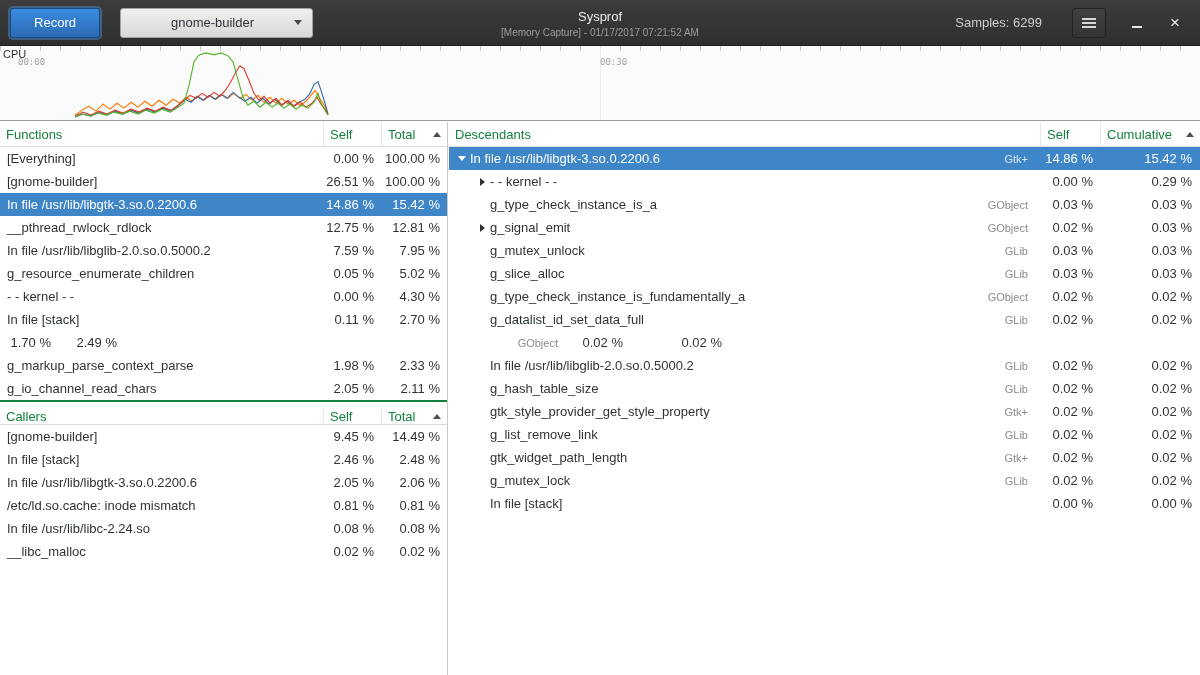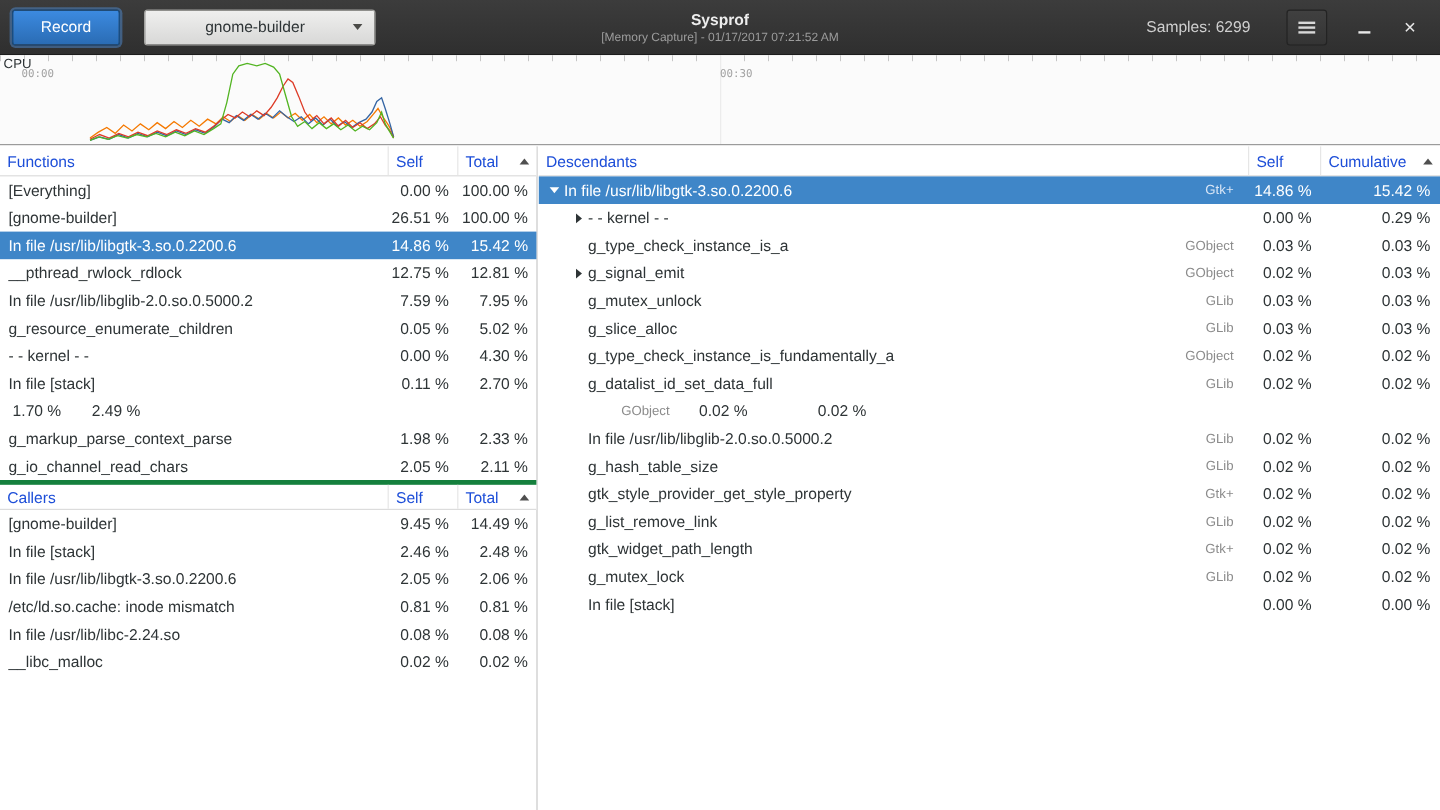--- a/index.html
+++ b/index.html
@@ -37,21 +37,21 @@
     color:#2e3436; font-size:13px;
     display:flex; align-items:center; padding:0 10px;
   }
   .btn-process .lbl { flex:1; text-align:center; }
   .chevron-down {
     width:0; height:0;
     border-left:4px solid transparent; border-right:4px solid transparent;
     border-top:5px solid #4a4a47;
   }
   .title-block { position:absolute; left:50%; top:50%; transform:translate(-50%,-50%); text-align:center; pointer-events:none; }
-  .title   { color:#ededed; font-size:13px; font-weight:bold; }
+  .title   { color:#ededed; font-size:13px; font-weight:normal; }
   .subtitle{ color:#9c9c9c; font-size:10px; margin-top:3px; }
   .hdr-right { margin-left:auto; display:flex; align-items:center; }
   .samples { color:#cfcfcf; font-size:13px; margin-right:30px; }
   .btn-menu {
     width:34px; height:30px;
     background:linear-gradient(#404040,#343434);
     border:1px solid #232323; border-radius:3px;
     display:flex; align-items:center; justify-content:center;
   }
   .hamburger { width:14px; height:2px; background:#d8d8d8; box-shadow:0 -4px 0 #d8d8d8, 0 4px 0 #d8d8d8; }
@@ -82,23 +82,23 @@
   .cpu-svg { position:absolute; left:0; top:0; width:100%; height:100%; }
   .cpu-svg polyline { fill:none; stroke-width:1.1; }
 
   
   .left-panel  { position:absolute; top:122px; left:0;   width:448px; bottom:0; background:#fff; border-right:1px solid #c8c8c8; }
   .right-panel { position:absolute; top:122px; left:449px; right:0;   bottom:0; background:#fff; }
 
   .thead {
     display:flex; height:25px; align-items:stretch;
     border-bottom:1px solid #dcdcdc; background:#fff;
-    font-size:13px; color:#1d4ed8;
-  }
-  .thead.bordered-top { border-top:4px solid #15803d; }
+    font-size:13px; color:#15803d;
+  }
+  .thead.bordered-top { border-top:2px solid #15803d;align-items:flex-end; }
   .hc { display:flex; align-items:center; padding:0 6px; }
   .hc + .hc { border-left:1px solid #e6e6e6; }
   .hc-name { flex:1; }
   .hc-self { width:58px; }
   .hc-total{ width:66px; }
   .d .hc-self { width:60px; }
   .d .hc-cum  { width:100px; }
   .sort-arrow {
     width:0; height:0; margin-left:auto;
     border-left:4px solid transparent; border-right:4px solid transparent;

